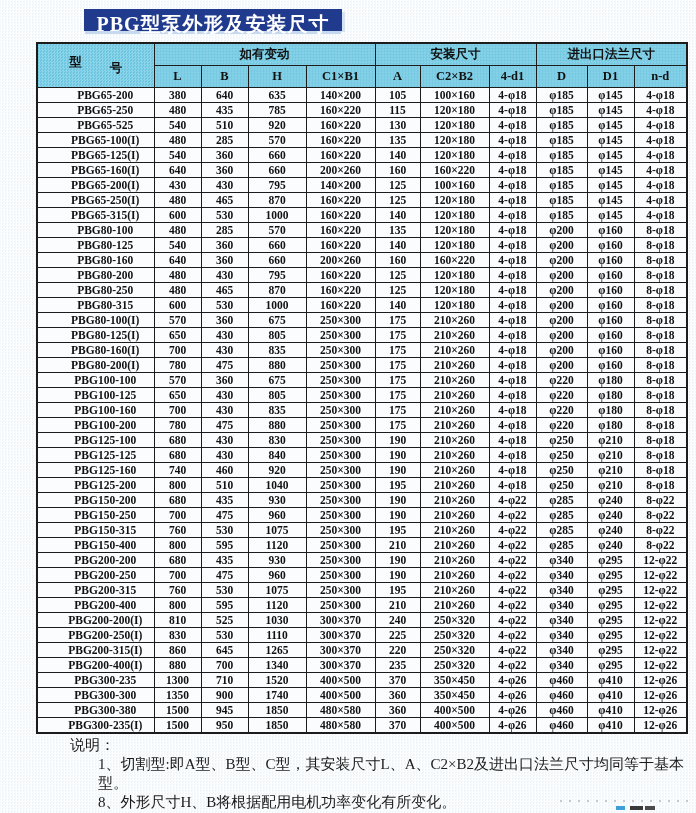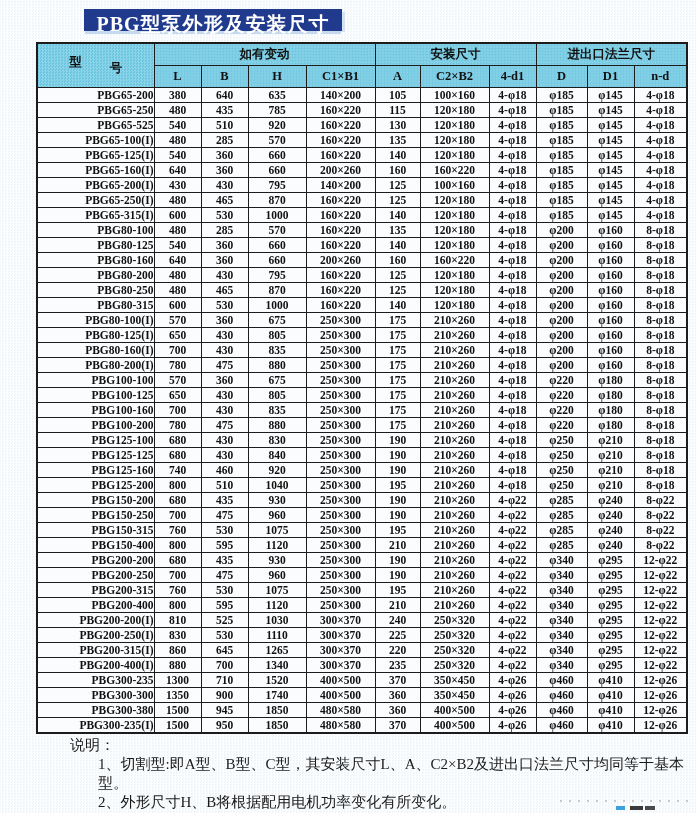--- a/index.html
+++ b/index.html
@@ -30,21 +30,21 @@
   table.spec thead th{
     background:
       conic-gradient(#8bd4e9 25%, var(--header-bg,#6cc5df) 0 50%, #8bd4e9 0 75%, var(--header-bg,#6cc5df) 0) 0 0/3px 3px;
     height:21px;font-size:12.5px;font-weight:bold;text-align:center;
   }
   table.spec tbody td{
     background:var(--cell-bg,#fbfcfd);
     height:14px;line-height:14px;
     font-size:11.5px;font-weight:bold;text-align:center;
   }
-  table.spec tbody td.model-col{text-align:right;padding-left:19px;}
+  table.spec tbody td.model-col{text-align:center;padding-left:19px;}
   th.model-th .m1{display:inline-block;transform:translateY(-3px);margin-right:28px;}
   th.model-th .m2{display:inline-block;transform:translateY(3px);}
   col.c-model{width:117px} col.c-L{width:47px} col.c-B{width:47px} col.c-H{width:58px}
   col.c-c1{width:69px} col.c-A{width:45px} col.c-c2{width:69px} col.c-d1{width:47px}
   col.c-D{width:51px} col.c-D1{width:47px} col.c-nd{width:53px}
   .notes{
     position:absolute;left:70px;top:736px;width:620px;
     font-size:15px;line-height:19px;color:#1a1a1a;
   }
   .notes .heading{margin-bottom:0px;}
@@ -659,21 +659,21 @@
           <td>φ410</td>
           <td>12-φ26</td>
         </tr>
       </tbody>
   </table>
 
   <div class="notes">
     <div class="heading">说明：</div>
     <div>
         <div class="note-item">1、切割型:即A型、B型、C型，其安装尺寸L、A、C2×B2及进出口法兰尺寸均同等于基本型。</div>
-        <div class="note-item">2、外形尺寸H、B将根据配用电机功率变化有所变化。</div>
+        <div class="note-item">8、外形尺寸H、B将根据配用电机功率变化有所变化。</div>
         <div class="note-item">3、个别规格实际尺寸有可能会有所变动，本厂保留其修改权利，如有变动，恕不另行通知。</div>
       </div>
   </div>
 
   <div class="artifact art-dots"></div>
   <div class="artifact art-blue"></div>
   <div class="artifact art-dark1"></div>
   <div class="artifact art-dark2"></div>
 
 </div>

